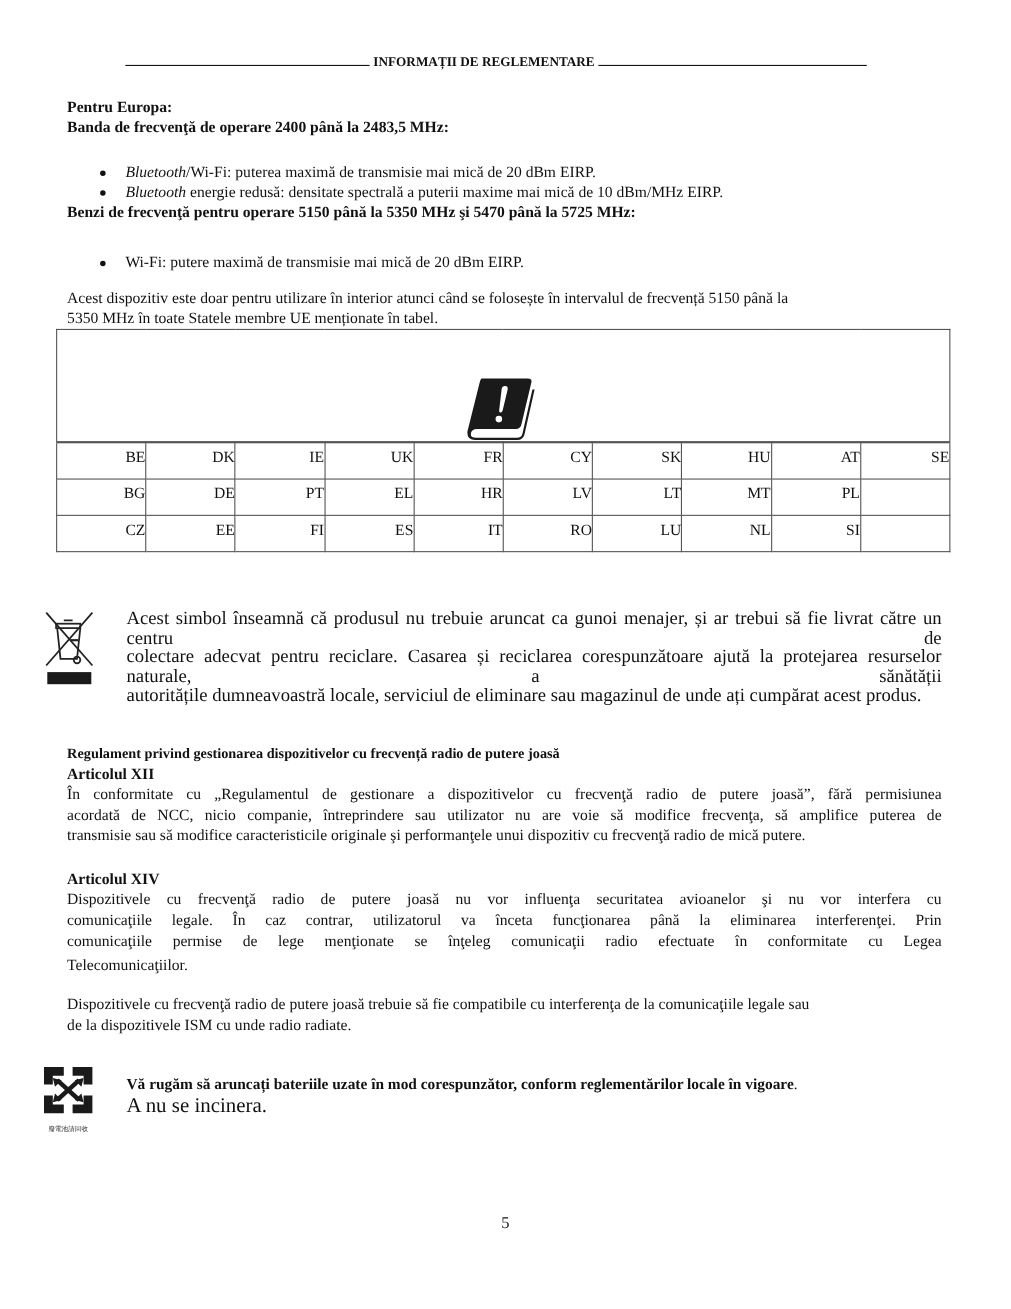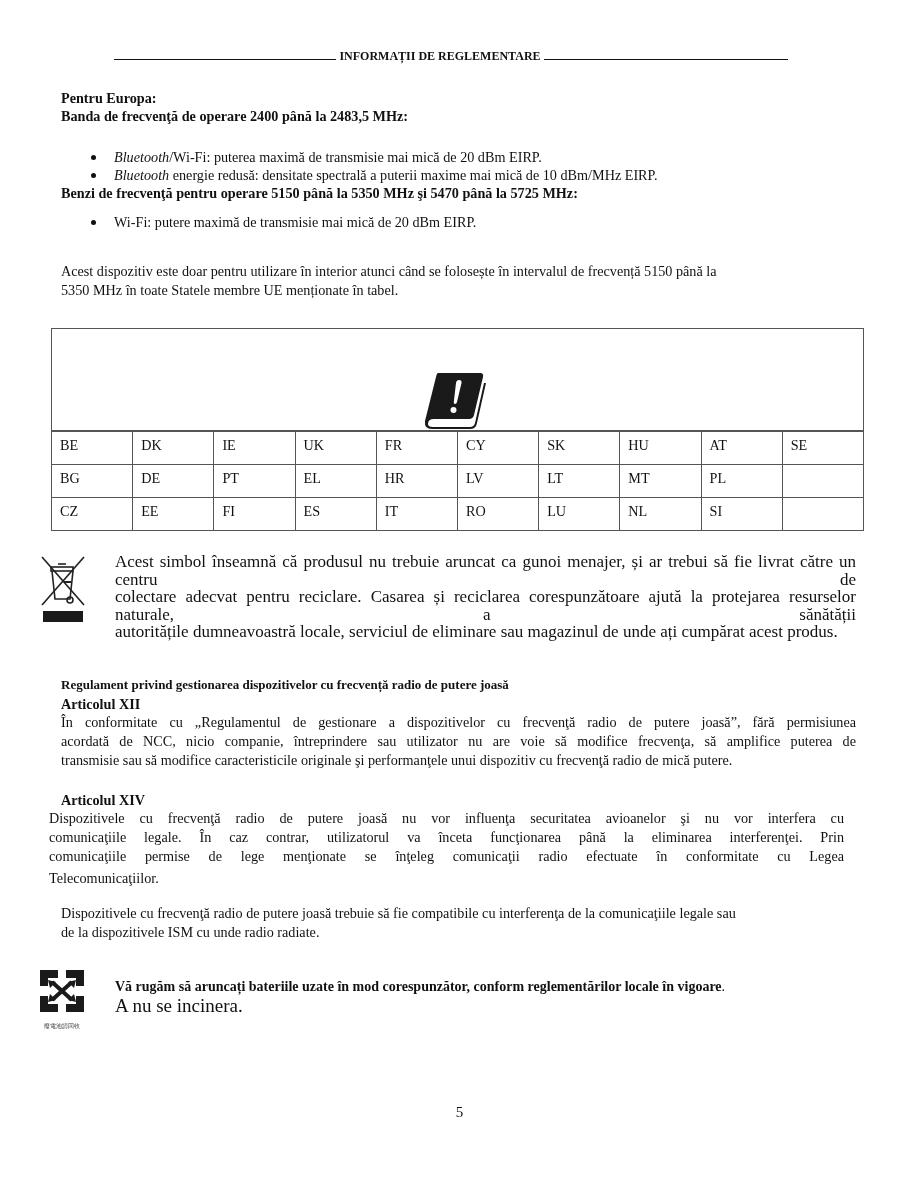--- a/index.html
+++ b/index.html
@@ -16,22 +16,22 @@
     left: 61px; top: 47px; width: 780px; text-align: center;
     font-weight: bold; font-size: 12px; white-space: nowrap;
   }
   .title-line .rule { display: inline-block; border-bottom: 1px solid #111; height: 12px; vertical-align: baseline; }
   ul.bullets { margin: 0; padding: 0; list-style: none; }
   ul.bullets li { position: relative; padding-left: 53px; height: 18px; white-space: nowrap; }
   ul.bullets li::before {
     content: ""; position: absolute; left: 30px; top: 7px; width: 5px; height: 5px; border-radius: 50%; background: #111;
   }
   table.countries {
-    position: absolute; left: 51px; top: 328px; width: 813px;
-    border-collapse: collapse; table-layout: fixed;
+    position: absolute; left: 51px; top: 299px; width: 813px;
+    border-collapse: collapse; table-layout: fixed; text-align: right;
   }
   table.countries td {
     border: 1px solid #555; height: 28px; padding: 0 0 0 8px; vertical-align: top;
     padding-top: 4px; font-size: 14.2px; line-height: 18px;
   }
   table.countries td.icon-cell { height: 101px; border-bottom: 2px solid #555; position: relative; padding: 0; }
   .weee-text, .battery-text { font-size: 17px; line-height: 17.5px; text-align: justify; }
   .page-num { left: 0; width: 919px; top: 1103px; text-align: center; font-size: 15px; }
 </style>
 </head>
@@ -46,21 +46,21 @@
 <div class="abs bold" style="left:61px; top:89px;">Pentru Europa:</div>
 <div class="abs bold" style="left:61px; top:107px; white-space:nowrap;">Banda de  frecvenţă de operare 2400 până la 2483,5 MHz:</div>
 
 <ul class="bullets abs" style="left:61px; top:148px;">
   <li><i>Bluetooth</i><span>/Wi-Fi: puterea maximă de transmisie mai mică de 20 dBm EIRP.</span></li>
   <li><i>Bluetooth</i><span> energie redusă: densitate spectrală a puterii maxime mai mică de 10 dBm/MHz EIRP.</span></li>
 </ul>
 
 <div class="abs bold" style="left:61px; top:184px; white-space:nowrap;">Benzi de frecvenţă pentru operare 5150 până la 5350 MHz şi 5470 până la 5725 MHz:</div>
 
-<ul class="bullets abs" style="left:61px; top:213px;">
+<ul class="bullets abs" style="left:61px; top:230px;">
   <li><span>Wi-Fi: putere maximă de transmisie mai mică de 20 dBm EIRP.</span></li>
 </ul>
 
 <div class="abs" style="left:61px; top:262px; white-space:nowrap;">Acest dispozitiv este doar pentru utilizare în interior atunci când se folosește în intervalul de frecvență 5150 până la</div>
 <div class="abs" style="left:61px; top:281px; white-space:nowrap;">5350 MHz în toate Statele membre UE menționate în tabel.</div>
 
 <table class="countries">
   <tbody>
       <tr>
     <td class="icon-cell" colspan="10">
@@ -130,21 +130,21 @@
 
 <div class="abs bold" style="left:61px; top:676px; font-size:13px; white-space:nowrap;">Regulament privind gestionarea dispozitivelor cu frecvență radio de putere joasă</div>
 <div class="abs bold" style="left:61px; top:695px;">Articolul XII</div>
 <div class="abs" style="left:61px; top:713px; width:795px;">
   <div style="text-align:justify; text-align-last:justify;">În conformitate cu „Regulamentul de gestionare a dispozitivelor cu frecvenţă radio de putere joasă”, fără permisiunea</div>
   <div style="text-align:justify; text-align-last:justify; margin-top:1px;">acordată de NCC, nicio companie, întreprindere sau utilizator nu are voie să modifice frecvenţa, să amplifice puterea de</div>
   <div style="margin-top:1px;">transmisie sau să modifice caracteristicile originale şi performanţele unui dispozitiv cu frecvenţă radio de mică putere.</div>
 </div>
 
 <div class="abs bold" style="left:61px; top:791px;">Articolul XIV</div>
-<div class="abs" style="left:49px; top:809px; width:795px;">
+<div class="abs" style="left:61px; top:809px; width:795px;">
   <div style="text-align:justify; text-align-last:justify;">Dispozitivele cu frecvenţă radio de putere joasă nu vor influenţa securitatea avioanelor şi nu vor interfera cu</div>
   <div style="text-align:justify; text-align-last:justify; margin-top:1px;">comunicaţiile legale. În caz contrar, utilizatorul va înceta funcţionarea până la eliminarea interferenţei. Prin</div>
   <div style="text-align:justify; text-align-last:justify; margin-top:1px;">comunicaţiile permise de lege menţionate se înţeleg comunicaţii radio efectuate în conformitate cu Legea</div>
   <div style="margin-top:4px;">Telecomunicaţiilor.</div>
 </div>
 
 <div class="abs" style="left:61px; top:904px; width:795px;">
   <div style="white-space:nowrap;">Dispozitivele cu frecvenţă radio de putere joasă trebuie să fie compatibile cu interferenţa de la comunicaţiile legale sau</div>
   <div style="margin-top:1px;">de la dispozitivele ISM cu unde radio radiate.</div>
 </div>

